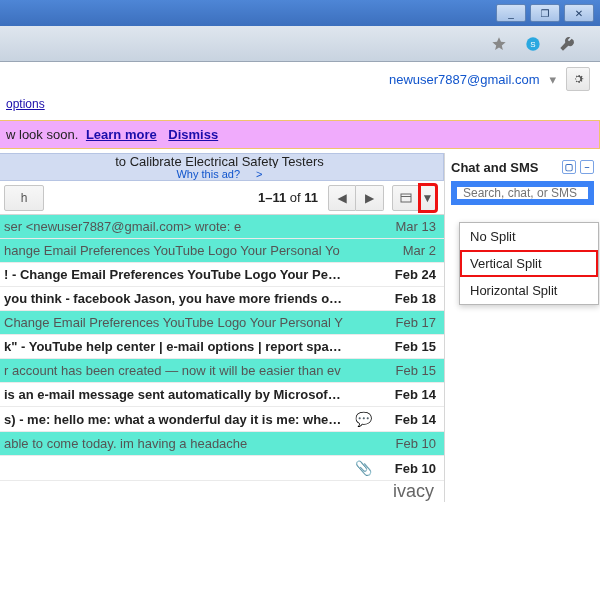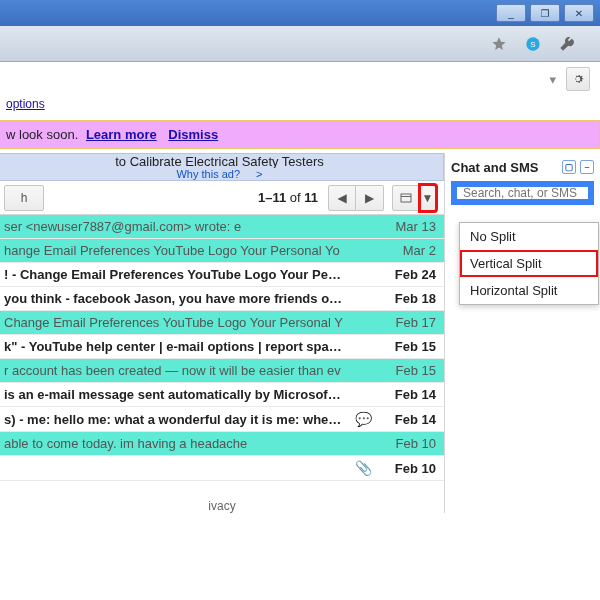--- a/index.html
+++ b/index.html
@@ -153,24 +153,23 @@
   .msg-snippet {
     flex:1;
     white-space:nowrap; overflow:hidden; text-overflow:ellipsis;
     padding-right:10px;
   }
   .msg-icon { width:20px; color:#9a9a9a; text-align:center; font-size:14px;}
   .msg-date { width:62px; text-align:right; white-space:nowrap;}
 
   
   .footer {
-    margin-top:18px;
-    display:flex; justify-content:center;
+    display:flex; justify-content:flex-end;
     padding:0 10px;
-    font-size:12px; color:#666;
+    font-size:18px; color:#666;
   }
   .footer .right { text-align:right;}
   .footer .details { color:#1155cc; text-decoration:underline; cursor:pointer;}
 
   
   .content-area { position:relative; display:flex; }
   .left-col { flex:0 0 444px; width:444px; }
   .right-col {
     flex:1;
     border-left:1px solid #d6d6d6;
@@ -229,20 +228,21 @@
       </svg>
   </span>
   <span class="chrome-icon">
     <svg viewBox="0 0 24 24" width="16" height="16">
         <path fill="#666" d="M22 6.9a6 6 0 0 1-8 7.8L6 22l-4-4 7.3-8A6 6 0 0 1 17.1 2l-4 4 2 2 4-4 2.9 2.9z"></path>
       </svg>
   </span>
 </div>
 
 <div class="account-row">
+  <span class="account-link">newuser7887@gmail.com</span>
   <span style="color:#888">▾</span>
   <div class="gear-btn">
     <svg viewBox="0 0 24 24" width="14" height="14">
         <path fill="#555" d="M12 8a4 4 0 1 0 0 8 4 4 0 0 0 0-8zm9 4-2 .3a7 7 0 0 1-.6 1.5l1.2 1.6-1.4 1.4-1.6-1.2a7 7 0 0 1-1.5.6L15 19h-2l-.3-2a7 7 0 0 1-1.5-.6l-1.6 1.2-1.4-1.4 1.2-1.6A7 7 0 0 1 9 13l-2-.3v-2l2-.3a7 7 0 0 1 .6-1.5L8.4 7.3l1.4-1.4 1.6 1.2a7 7 0 0 1 1.5-.6L13 5h2l.3 2a7 7 0 0 1 1.5.6l1.6-1.2 1.4 1.4-1.2 1.6a7 7 0 0 1 .6 1.5l2 .3v2z"></path>
       </svg>
   </div>
 </div>
 
 <div class="options-row">
   <span class="options-link">options</span>

